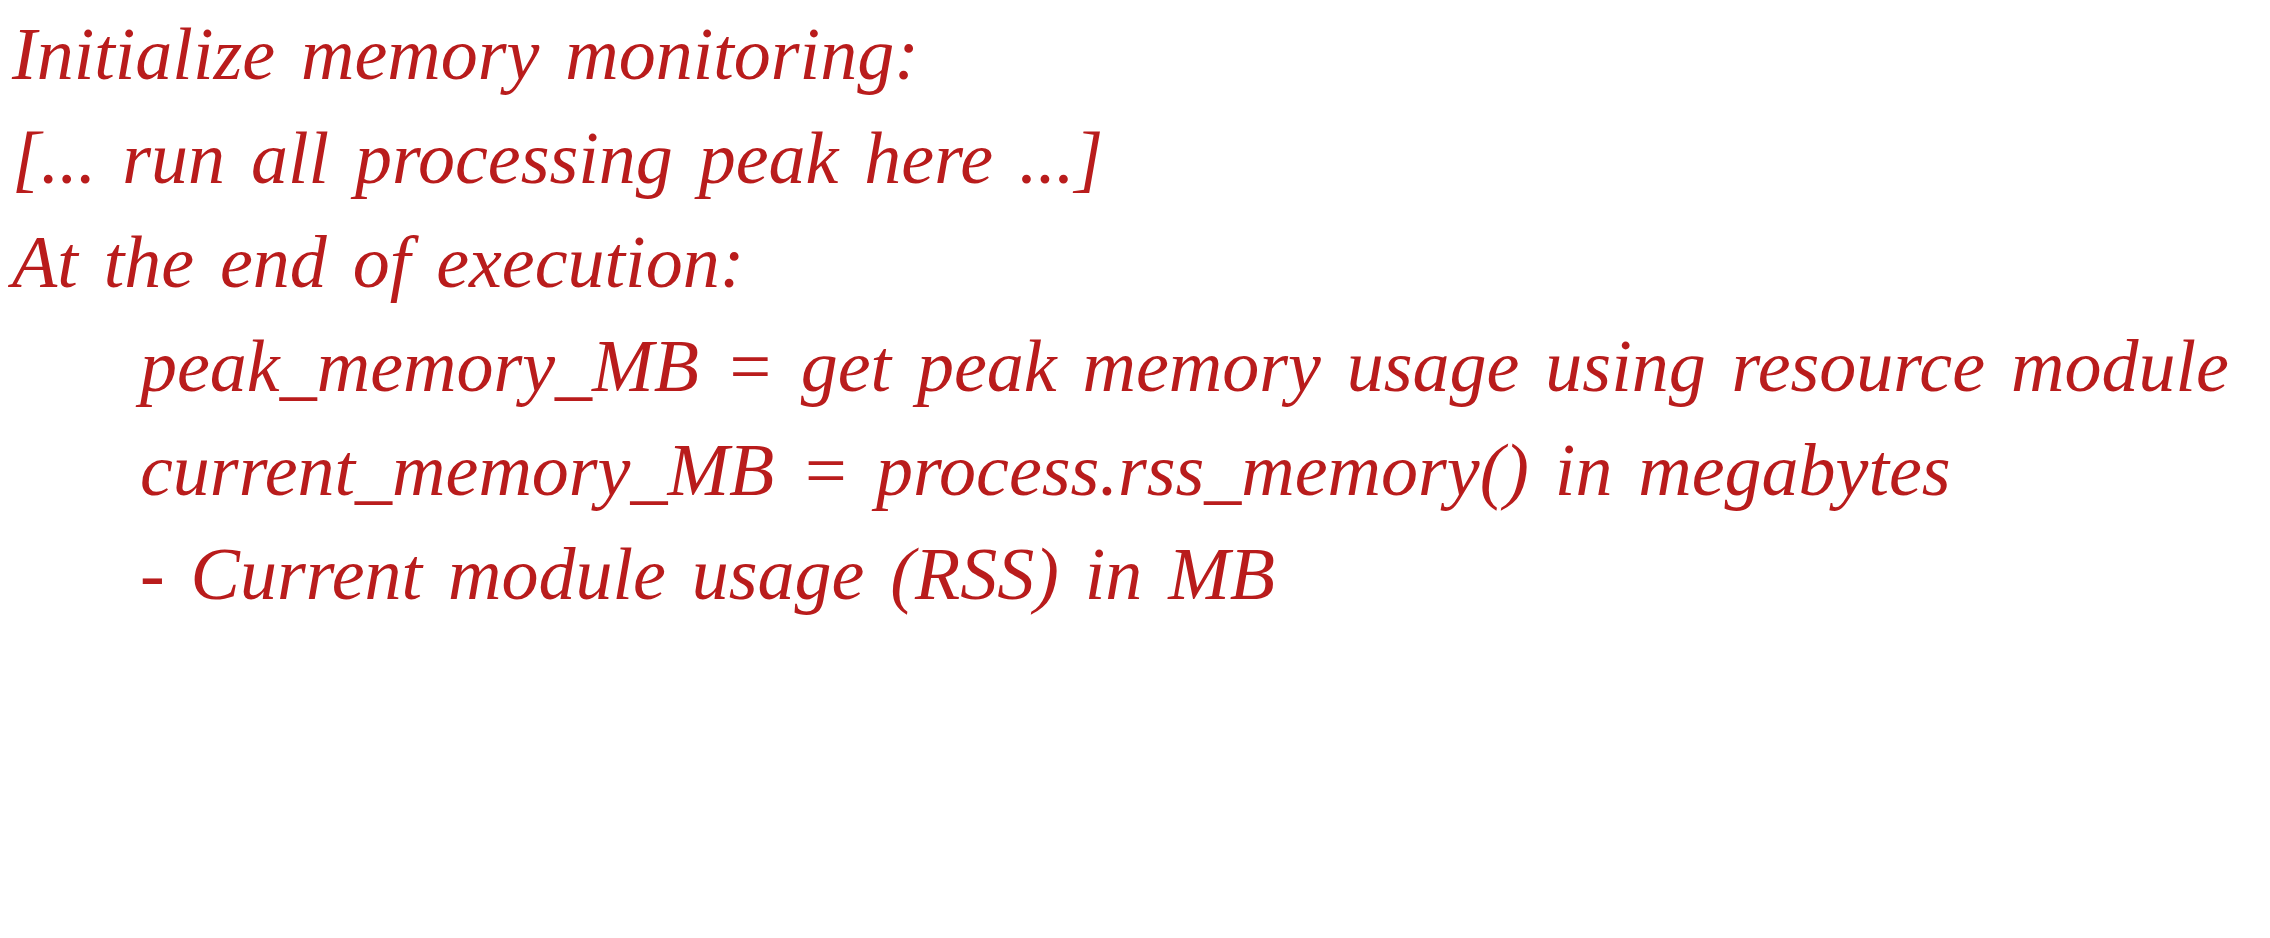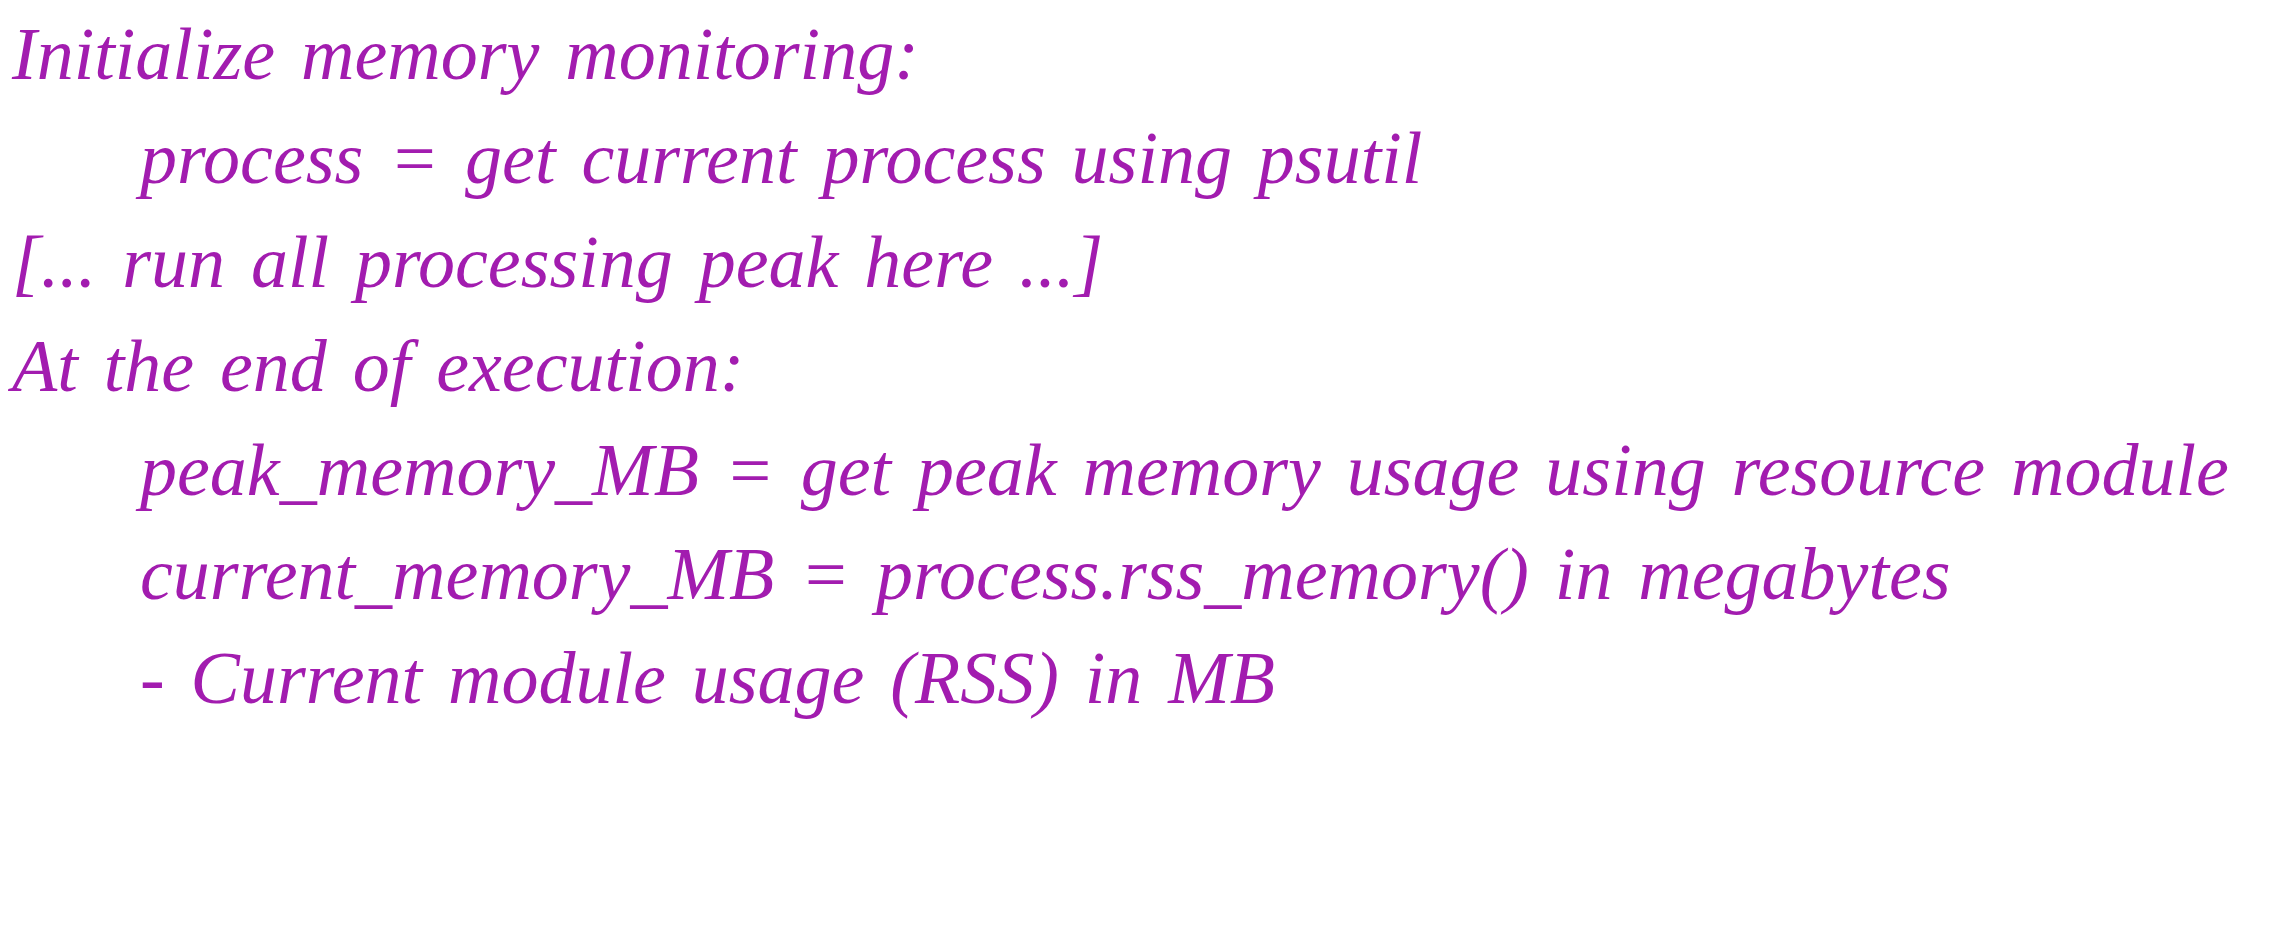--- a/index.html
+++ b/index.html
@@ -13,38 +13,37 @@
     background: #ffffff;
     overflow: hidden;
     box-sizing: border-box;
     padding-top: 2px;
   }
   .pseudocode {
     font-family: "Liberation Serif", "DejaVu Serif", serif;
     font-style: italic;
     font-size: 74px;
     line-height: 104px;
-    color: #a21caf;
+    color: #b91c1c;
     white-space: nowrap;
     word-spacing: 0.10em;
   }
   .line {
     height: 104px;
     padding-left: 12px;
   }
   .line.indent {
     padding-left: 140px;
   }
 </style>
 </head>
 <body>
 
 <div class="figure">
   <div class="pseudocode">
     <div class="line">Initialize memory monitoring:</div>
-    <div class="line indent">process = get current process using psutil</div>
     <div class="line">[... run all processing peak here ...]</div>
     <div class="line">At the end of execution:</div>
     <div class="line indent">peak_memory_MB = get peak memory usage using resource module</div>
     <div class="line indent">current_memory_MB = process.rss_memory() in megabytes</div>
     <div class="line indent">- Current module usage (RSS) in MB</div>
   </div>
 </div>
 
 </body></html>

